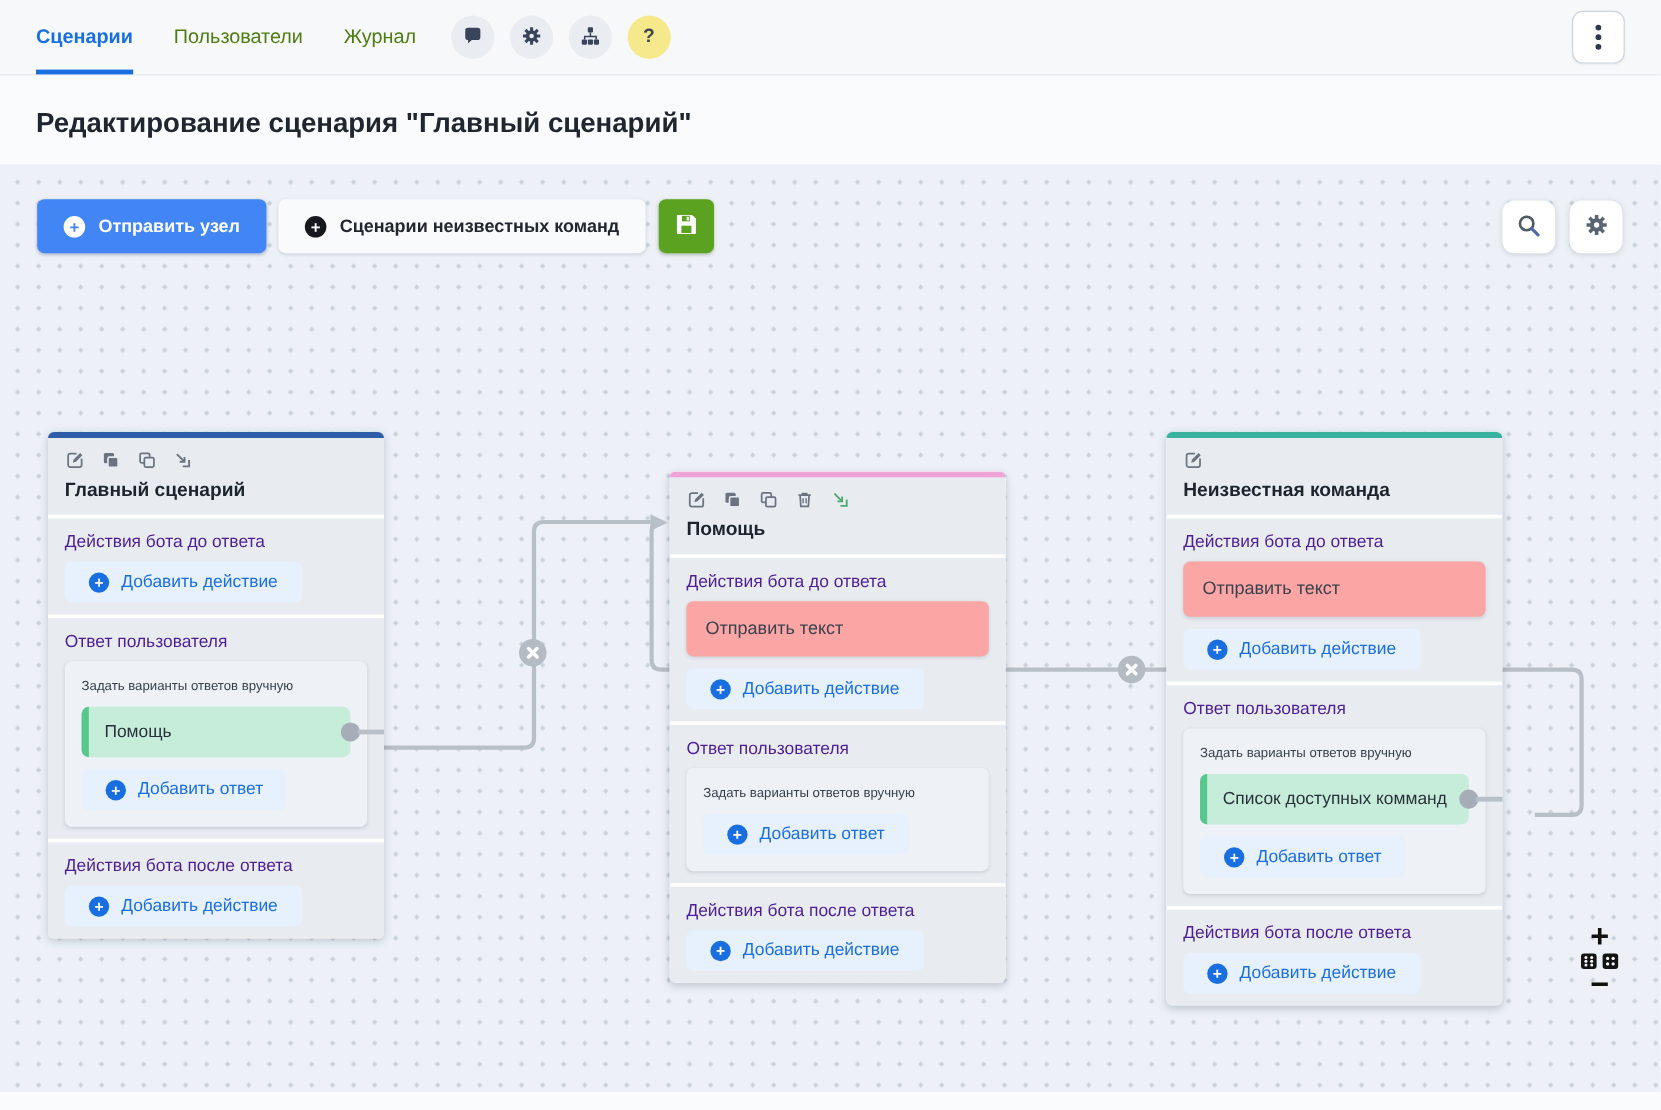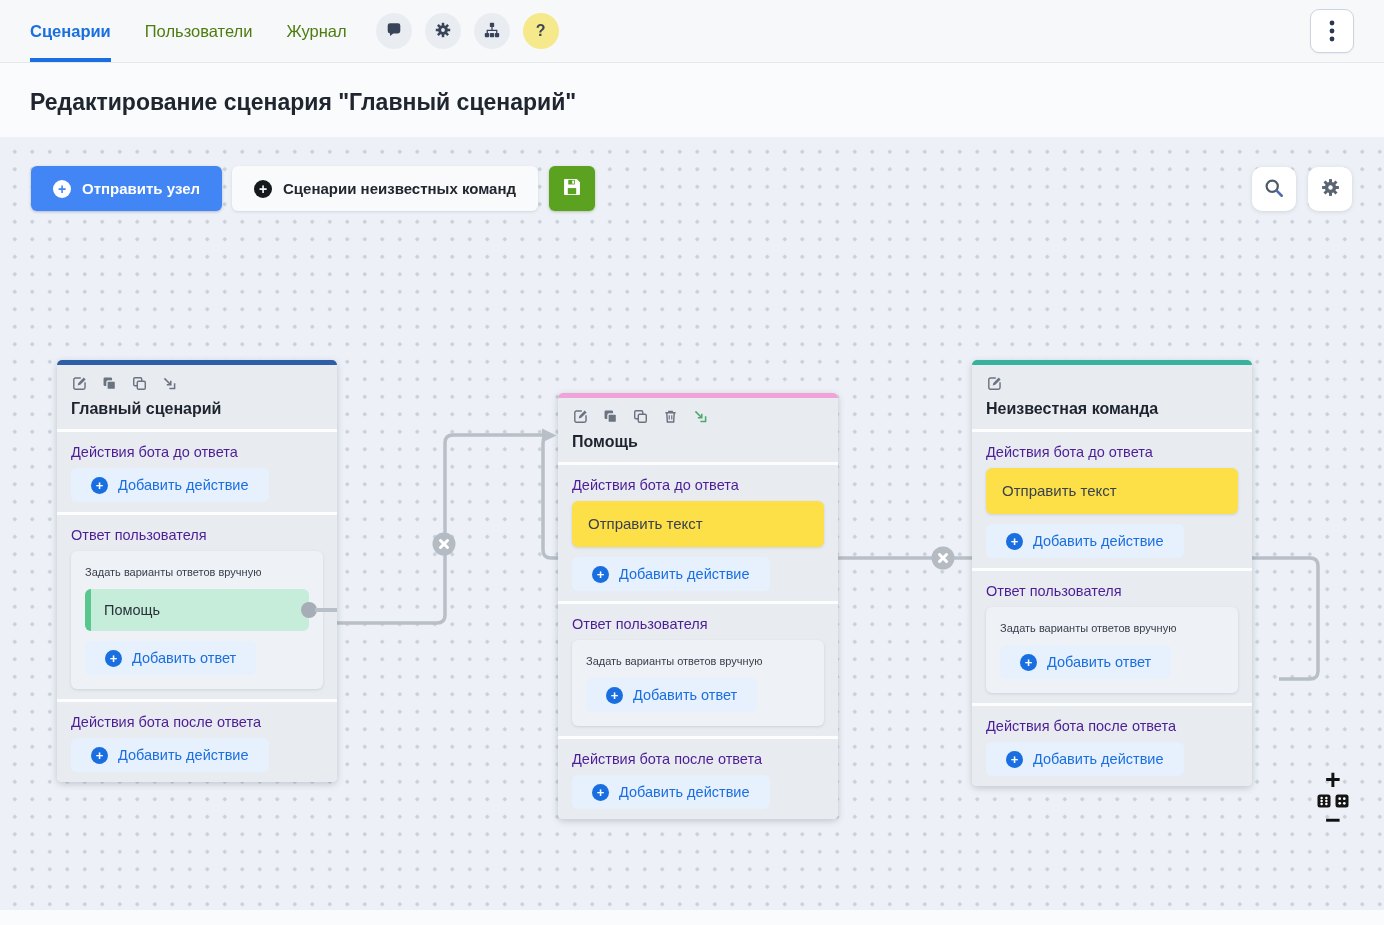--- a/index.html
+++ b/index.html
@@ -63,21 +63,21 @@
   .strip.blue { background:#2e5ea7; } .strip.pink { background:#f0a3d7; } .strip.teal { background:#38b29e; }
   .sec { background:#e8ecf1; padding:10px 14px; margin-bottom:3px; }
   .sec:last-child { margin-bottom:0; }
   .hicons { display:flex; gap:13px; align-items:center; height:17px; margin-bottom:7px; }
   .hicons svg { display:block; cursor:pointer; }
   .ntitle { font-size:16px; font-weight:700; color:#1d242e; line-height:20px; }
   .slabel { font-size:14.5px; color:#4c1d95; line-height:20px; margin-bottom:6px; }
   .addbtn { height:34px; background:#e7f0fd; border:none; border-radius:6px; padding:0 20px;
     display:inline-flex; align-items:center; gap:10px; color:#1a6fe0; font-size:14.5px;
     cursor:pointer; }
-  .actioncard { background:#fde047; border-radius:6px; box-shadow:0 1px 3px rgba(25,35,60,.13);
+  .actioncard { background:#fca5a5; border-radius:6px; box-shadow:0 1px 3px rgba(25,35,60,.13);
     padding:13px 16px; font-size:15px; color:#39424e; line-height:20px; margin-bottom:10px; }
   .panel { background:#eef1f6; border-radius:6px; box-shadow:0 1px 3px rgba(25,35,60,.12);
     padding:12px 14px; }
   .ptext { font-size:11px; color:#38404c; line-height:18px; margin-bottom:8px; }
   .chip { position:relative; height:42px; background:#c6edda; border-radius:6px;
     display:flex; align-items:center; padding-left:19px; font-size:14.5px; color:#29313b;
     margin-bottom:10px; cursor:pointer; }
   .chipbar { position:absolute; left:0; top:0; bottom:0; width:6px; background:#58c78e;
     border-radius:6px 0 0 6px; }
   .cdot { position:absolute; right:-8px; top:50%; transform:translateY(-50%); width:16px;
@@ -203,21 +203,21 @@
               <line x1="4.3" y1="4.3" x2="15.7" y2="15.7"></line>
               <line x1="15.7" y1="4.3" x2="4.3" y2="15.7"></line>
             </g>
           <circle cx="10" cy="10" r="5.4" fill="#5a6472"></circle>
             <circle cx="10" cy="10" r="2.1" fill="#fff"></circle>
         </svg>
       </span>
     </button>
   </div>
 
-  <div class="node" style="left:57px; top:223px;">
+  <div class="node" style="left:40px; top:223px;">
     <div class="strip blue"></div>
     <div class="sec">
       <div class="hicons">
         <span>
             <svg width="17" height="17" viewBox="0 0 20 20">
               <path d="M11.5 3.5H5.2a1.9 1.9 0 0 0-1.9 1.9v9.4a1.9 1.9 0 0 0 1.9 1.9h9.4a1.9 1.9 0 0 0 1.9-1.9V8.4" fill="none" stroke="#6b7380" stroke-width="1.7"></path>
               <path d="M7.8 12.4l.9-3.1 6.3-6.3 2.2 2.2-6.3 6.3z" fill="#6b7380"></path>
             </svg>
           </span>
         <span>
@@ -356,20 +356,25 @@
       <div class="actioncard">Отправить текст</div>
       <button class="addbtn">
         <span class="disc blue">+</span>
         <span>Добавить действие</span>
       </button>
     </div>
     <div class="sec">
       <div class="slabel">Ответ пользователя</div>
       <div class="panel">
         <div class="ptext">Задать варианты ответов вручную</div>
+        <div class="chip">
+          <span class="chipbar"></span>
+          <span>Список доступных комманд</span>
+          <span class="cdot"></span>
+        </div>
         <button class="addbtn">
           <span class="disc blue">+</span>
           <span>Добавить ответ</span>
         </button>
       </div>
     </div>
     <div class="sec">
       <div class="slabel">Действия бота после ответа</div>
       <button class="addbtn">
         <span class="disc blue">+</span>

